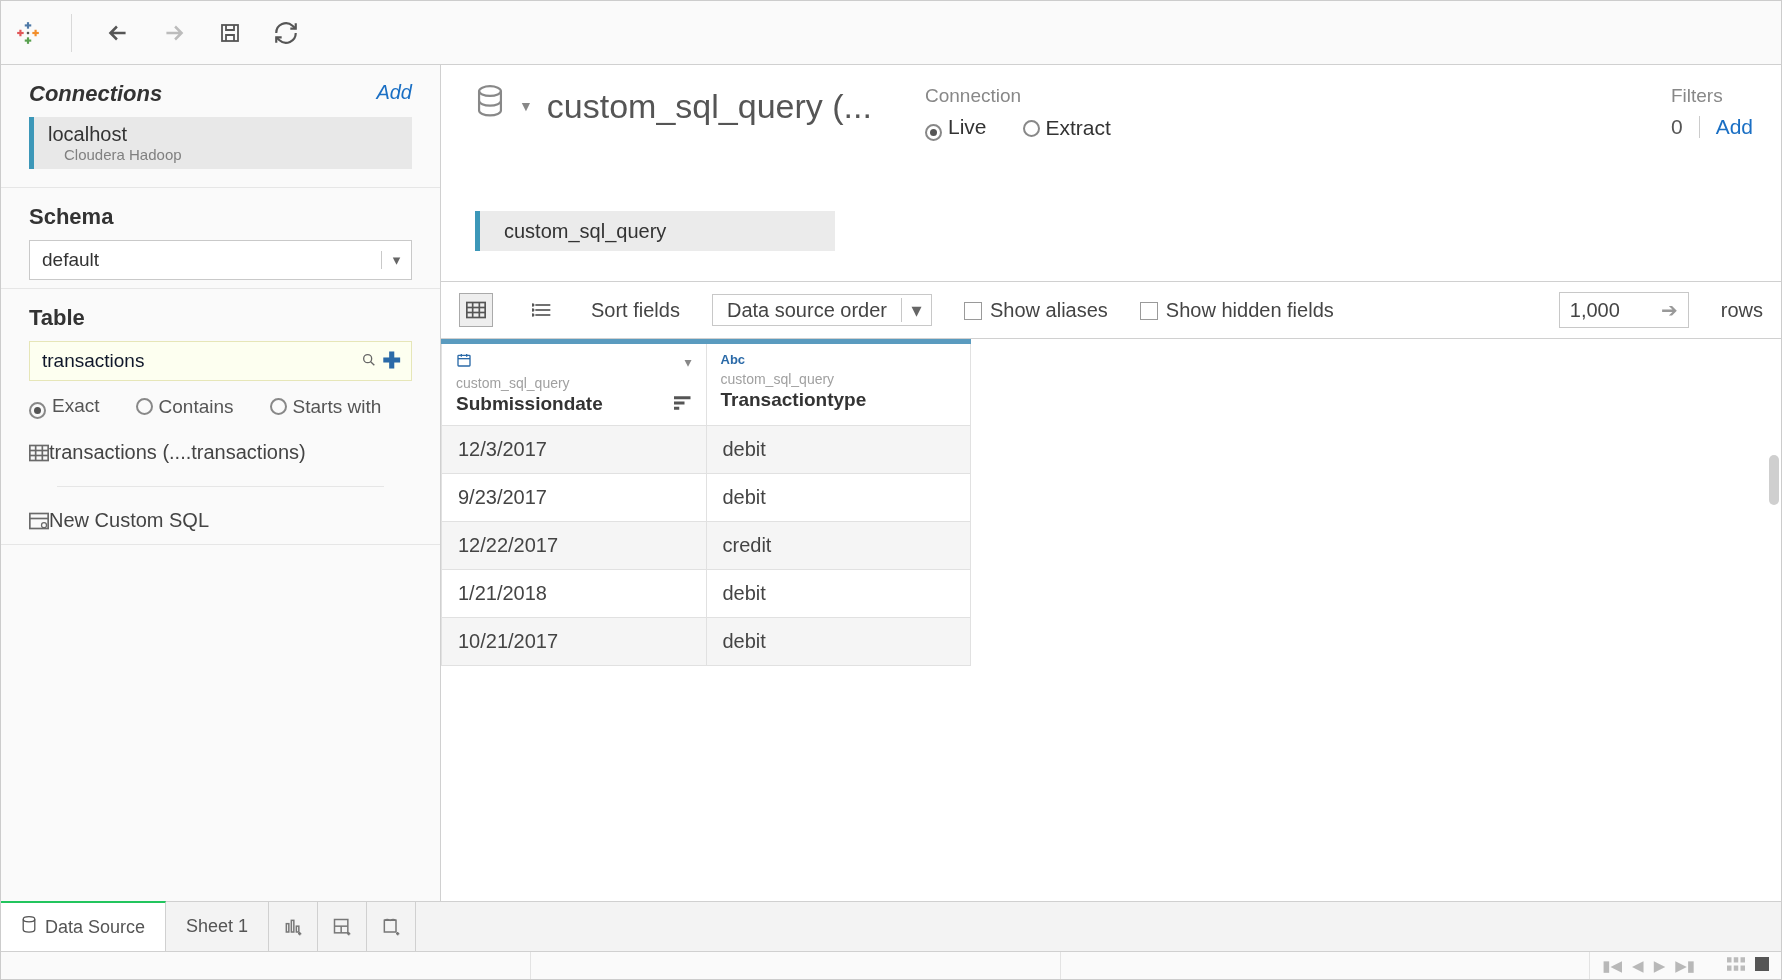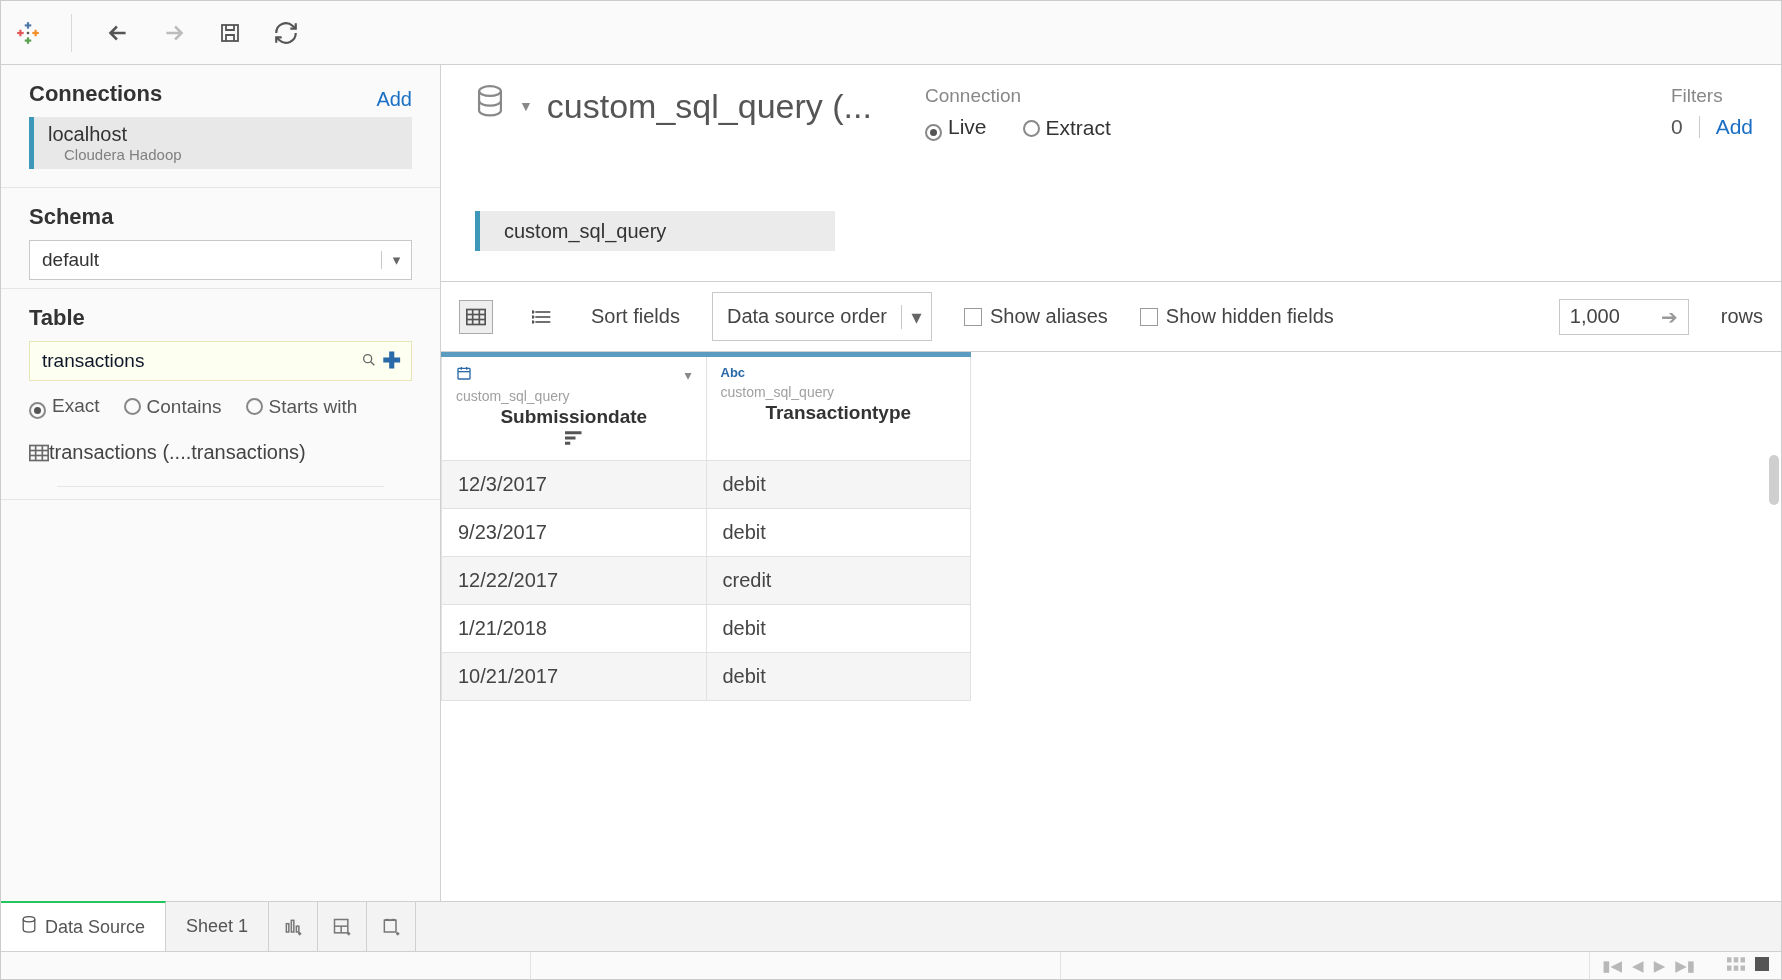--- a/index.html
+++ b/index.html
@@ -18,35 +18,35 @@
   .topbar{ height:64px; display:flex; align-items:center; gap:24px; padding:0 14px; border-bottom:1px solid var(--border); background:#fafafa;}
   .topbar .sep{width:1px;height:38px;background:#d9d9d9;margin:0 6px;}
   .iconbtn{width:32px;height:32px;display:flex;align-items:center;justify-content:center;cursor:pointer;color:#555;}
   .iconbtn.disabled{color:#bcbcbc; cursor:default;}
   .tableau-logo svg{display:block;}
   
   .main{flex:1; display:flex; min-height:0;}
   .left{ width:var(--left-width); background:#fafafa; border-right:1px solid var(--border); display:flex; flex-direction:column;}
   .section{ padding:16px 28px 8px; border-bottom:1px solid #e6e6e6;}
   .section h3{margin:0 0 10px 0; font-size:22px; font-weight:600;}
-  .section .head{display:flex;justify-content:space-between;align-items:center;}
+  .section .head{display:flex;justify-content:space-between;align-items:flex-start;font-style:italic;}
   .link{color:var(--link); cursor:pointer; font-size:20px;}
   .conn-item{ display:flex; align-items:stretch; background:#e8e8e8; margin-bottom:10px;}
   .conn-item .bar{width:5px;background:var(--accent-teal);}
   .conn-item .body{padding:6px 14px;}
   .conn-item .name{font-size:20px;}
   .conn-item .type{font-size:15px;color:var(--text-muted);padding-left:16px;}
   .schema-select{ display:flex; align-items:center; border:1px solid #c9c9c9; background:#fff; height:40px; margin-top:6px;}
   .schema-select .val{flex:1;padding:0 12px;font-size:19px;}
   .schema-select .caret{width:30px;border-left:1px solid #c9c9c9;display:flex;align-items:center;justify-content:center;color:#666;}
   .table-search{display:flex;align-items:center;background:#fdfff0;border:1px solid #e6e6b8;height:40px;padding:0 10px;margin-top:6px;}
   .table-search input{flex:1;border:none;background:transparent;font-size:19px;outline:none;color:#0f172a;}
   .table-search .mag{color:#666;margin-right:6px;}
   .table-search .plus{color:#2b6aa8;font-size:22px;font-weight:bold;}
-  .radiorow{display:flex;gap:24px;align-items:center;margin:14px 0 10px;font-size:19px;color:#555;}
+  .radiorow{display:flex;gap:36px;align-items:center;margin:14px 0 10px;font-size:19px;color:#555;}
   .radio{width:17px;height:17px;border-radius:50%;border:2px solid #888;display:inline-flex;align-items:center;justify-content:center;margin-right:6px;vertical-align:-2px;}
   .radio.sel::after{content:"";width:7px;height:7px;border-radius:50%;background:#555;}
   .table-list{padding:12px 28px; display:flex;flex-direction:column;gap:22px;border-bottom:1px solid #e6e6e6;}
   .table-entry{display:flex;align-items:center;font-size:20px;color:#444;cursor:pointer;}
   .tblicon{width:20px;height:18px;}
   .divider{height:1px;background:#e6e6e6;margin:0 28px;}
   
   .right{flex:1;display:flex;flex-direction:column;min-width:0;}
   .ds-header{display:flex;align-items:flex-start;gap:30px;padding:20px 28px 10px 34px;}
   .ds-title{display:flex;align-items:center;gap:14px;font-size:34px;color:#555;flex:0 0 auto; width:420px; white-space:nowrap; overflow:hidden;}
@@ -58,32 +58,32 @@
   .filters-row{display:flex;gap:16px;align-items:center;font-size:21px;}
   .filters-row .zero{color:#555;}
   .vline{width:1px;height:22px;background:#ccc;}
   .canvas{padding:60px 0 30px 34px;}
   .query-chip{display:flex;align-items:center;background:#ebebeb;height:40px;width:360px;}
   .query-chip .bar{width:5px;height:100%;background:var(--accent-teal);}
   .query-chip .name{padding-left:24px;font-size:20px;color:#333;}
   .gridbar{display:flex;align-items:center;gap:32px;padding:10px 18px;border-top:1px solid var(--border);border-bottom:1px solid var(--border);font-size:20px;color:#444;}
   .toggle{width:34px;height:34px;border:1px solid transparent;display:flex;align-items:center;justify-content:center;cursor:pointer;}
   .toggle.active{border-color:#aaa;background:#eee;}
-  .sortsel{display:flex;align-items:center;border:1px solid #c8c8c8;height:49px;}
+  .sortsel{display:flex;align-items:center;border:1px solid #c8c8c8;height:32px;}
   .sortsel .val{padding:0 14px;font-size:20px;}
   .sortsel .caret{width:30px;border-left:1px solid #c8c8c8;display:flex;align-items:center;justify-content:center;color:#666;}
   .chk{width:18px;height:18px;border:1px solid #9a9a9a;margin-right:8px;display:inline-block;vertical-align:-3px;}
   .rows-input{border:1px solid #c8c8c8;height:36px;width:130px;display:flex;align-items:center;padding:16px 10px;justify-content:space-between;}
   .grid-wrap{flex:1;overflow:auto;}
   table.data{border-collapse:collapse;width:530px;margin-left:0;}
   table.data th,table.data td{border:1px solid #e1e1e1;text-align:left;font-weight:normal;}
   table.data th{padding:8px 14px 10px;border-top:5px solid #5a9bbf;background:#fff;vertical-align:top;}
   th .ftype{display:flex;justify-content:space-between;align-items:center;color:#2b6aa8;font-size:14px;}
   th .src{color:#a0a0a0;font-size:14px;margin-top:4px;}
-  th .fname{display:flex;justify-content:space-between;align-items:center;font-size:19px;font-weight:600;color:#333;margin-top:2px;flex-direction:column;}
+  th .fname{display:flex;justify-content:space-between;align-items:center;font-size:19px;font-weight:600;color:#333;margin-top:2px;}
   table.data td{padding:12px 16px;font-size:20px;color:#444;}
   table.data tr:nth-child(odd) td{background:#f5f5f5;}
   
   .bottom{height:50px;border-top:1px solid var(--border);display:flex;align-items:stretch;background:#f3f3f3;}
   .btab{display:flex;align-items:center;gap:8px;padding:0 20px;font-size:18px;color:#555;border-right:1px solid var(--border);cursor:pointer;}
   .btab.active{background:#fff;border-top:2px solid #22c55e;margin-top:-1px;}
   .btab.icon-only{padding:0 14px;}
   .spacer{flex:1;}
   .status{height:28px;border-top:1px solid var(--border);background:#fafafa;display:flex;}
   .status .cell{flex:1;border-right:1px solid #e3e3e3;}
@@ -187,20 +187,28 @@
           <svg class="tblicon" viewBox="0 0 24 20" fill="none" stroke="#6a6a6a" stroke-width="2">
               <rect x="1" y="1" width="22" height="18"></rect>
               <line x1="1" y1="7" x2="23" y2="7"></line>
               <line x1="1" y1="13" x2="23" y2="13"></line>
               <line x1="8" y1="1" x2="8" y2="19"></line>
               <line x1="16" y1="1" x2="16" y2="19"></line>
             </svg>
           <span>transactions (....transactions)</span>
         </div>
         <div class="divider"></div>
+        <div class="table-entry">
+          <svg class="tblicon" viewBox="0 0 24 20" fill="none" stroke="#6a6a6a" stroke-width="2">
+              <rect x="1" y="1" width="22" height="18"></rect>
+              <line x1="1" y1="7" x2="23" y2="7"></line>
+              <circle cx="18" cy="15" r="3" stroke-width="1.5"></circle>
+            </svg>
+          <span>New Custom SQL</span>
+        </div>
       </div>
     </div>
 
     <div class="right">
       <div class="ds-header">
         <div class="ds-title">
           <span class="dbicon">
             <svg width="30" height="34" viewBox="0 0 24 28" fill="none" stroke="currentColor" stroke-width="1.8">
                 <ellipse cx="12" cy="5" rx="9" ry="4"></ellipse>
                 <path d="M3 5v16c0 2.2 4 4 9 4s9-1.8 9-4V5"></path>

